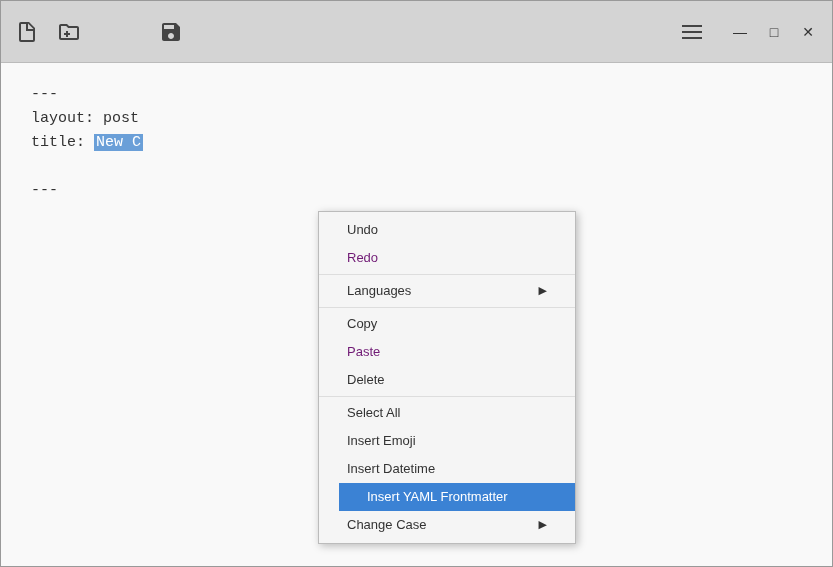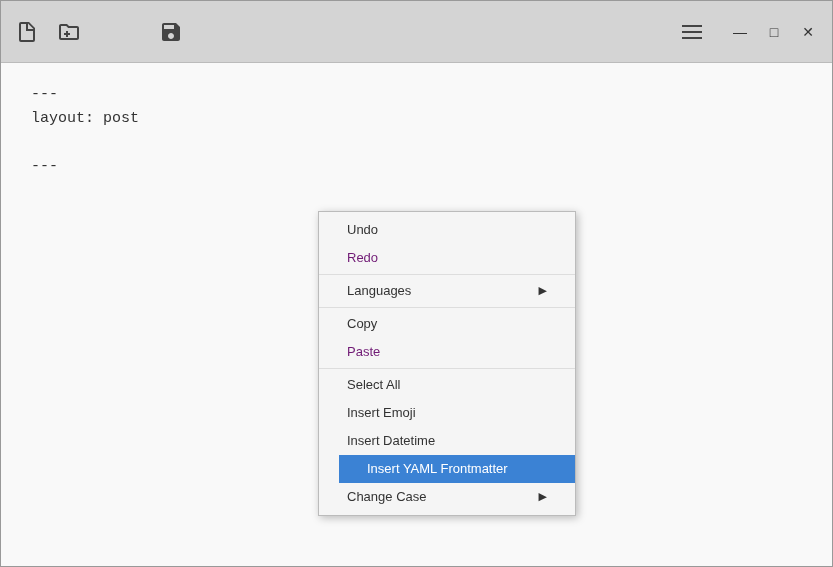--- a/index.html
+++ b/index.html
@@ -204,20 +204,21 @@
       <button class="window-btn">—</button>
       <button class="window-btn">□</button>
       <button class="window-btn">✕</button>
     </div>
   </div>
 
   <div class="content-area">
     <div class="editor-text">
       <div>---</div>
       <div>layout: post</div>
+      <div>title: <span class="highlighted-text">New C</span></div>
       <div>&nbsp;</div>
       <div>---</div>
     </div>
 
     <div class="context-menu">
       <div class="menu-item">
         <span>Undo</span>
       </div>
       <div class="menu-item disabled">
         <span>Redo</span>
@@ -227,20 +228,23 @@
         <span>Languages</span>
         <span class="arrow">▶</span>
       </div>
       <div class="menu-separator"></div>
       <div class="menu-item">
         <span>Copy</span>
       </div>
       <div class="menu-item disabled">
         <span>Paste</span>
       </div>
+      <div class="menu-item">
+        <span>Delete</span>
+      </div>
       <div class="menu-separator"></div>
       <div class="menu-item">
         <span>Select All</span>
       </div>
       <div class="menu-item">
         <span>Insert Emoji</span>
       </div>
       <div class="menu-item">
         <span>Insert Datetime</span>
       </div>

